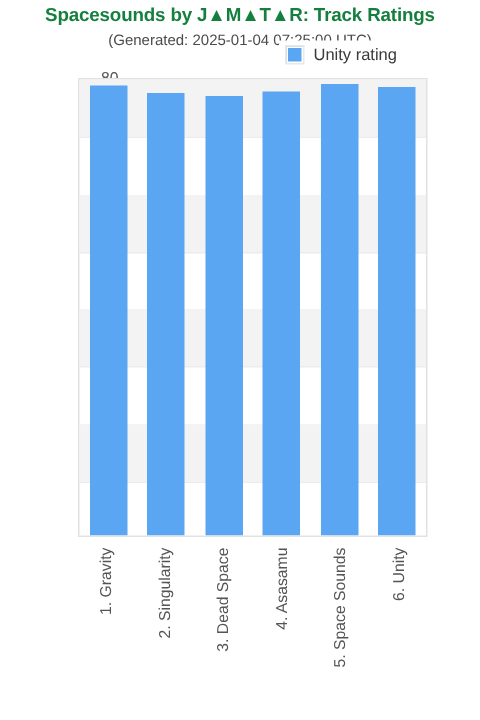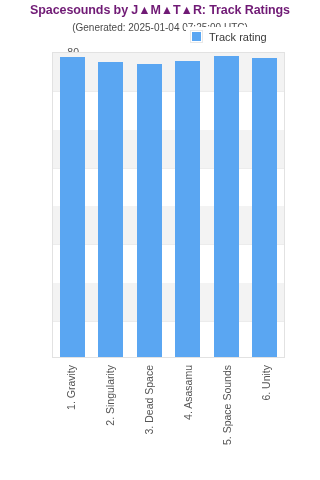--- a/index.html
+++ b/index.html
@@ -23,21 +23,21 @@
 
   
   .chart-title {
     position: absolute;
     top: 3px;
     left: 0;
     width: 320px;
     text-align: center;
     font-size: 12.5px;
     font-weight: bold;
-    color: #701a75;
+    color: #15803d;
     letter-spacing: -0.1px;
     white-space: nowrap;
   }
   .chart-subtitle {
     position: absolute;
     top: 22px;
     left: 0;
     width: 320px;
     text-align: center;
     font-size: 10px;
@@ -164,21 +164,21 @@
 <body>
 
 <div id="chart-root">
 
   <div class="chart-title">Spacesounds by J▲M▲T▲R: Track Ratings</div>
 
   <div class="chart-subtitle">(Generated: 2025-01-04 07:25:00 UTC)</div>
 
   <div class="legend">
     <span class="legend-swatch"></span>
-    <span class="legend-label">Track rating</span>
+    <span class="legend-label">Unity rating</span>
   </div>
 
   <div id="y-axis">
       <div class="y-tick" style="top: 319.75px;">10</div>
       <div class="y-tick" style="top: 281.5px;">20</div>
       <div class="y-tick" style="top: 243.25px;">30</div>
       <div class="y-tick" style="top: 205px;">40</div>
       <div class="y-tick" style="top: 166.75px;">50</div>
       <div class="y-tick" style="top: 128.5px;">60</div>
       <div class="y-tick" style="top: 90.25px;">70</div>

